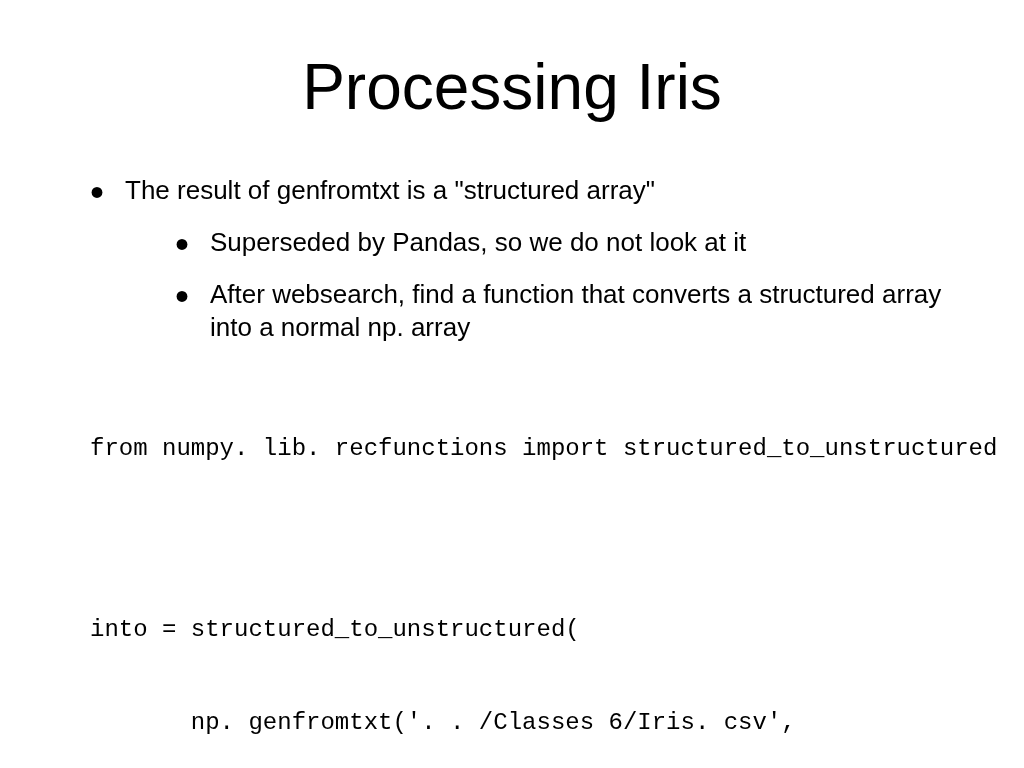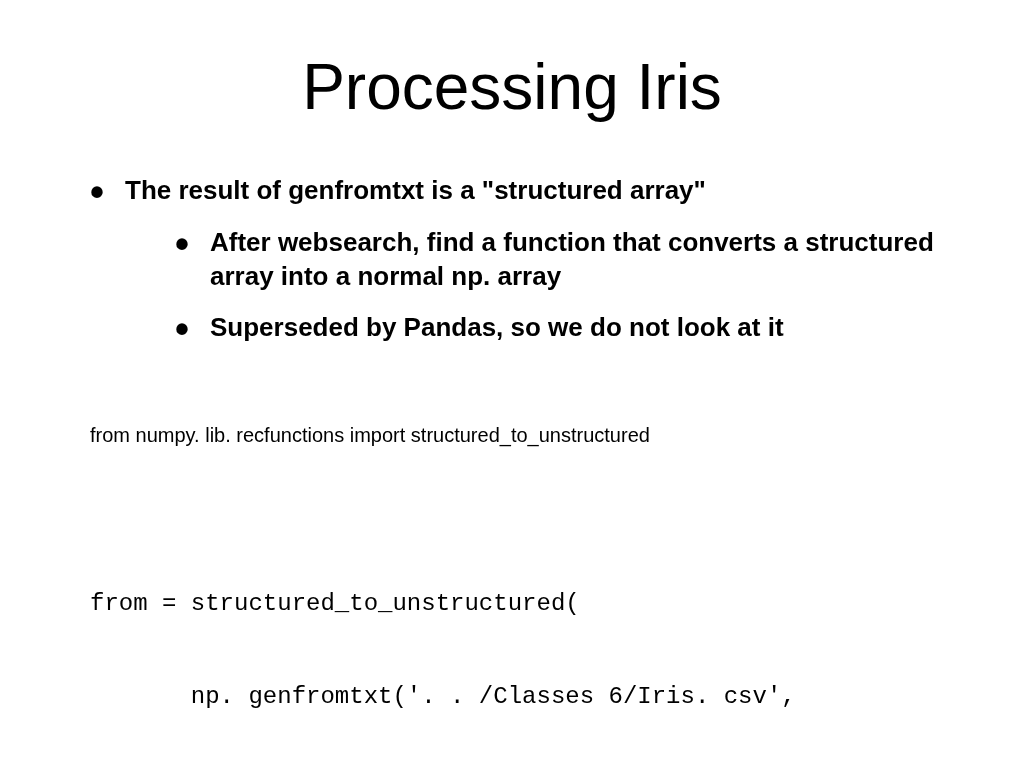--- a/index.html
+++ b/index.html
@@ -30,21 +30,20 @@
     }
     .bullet-list {
       list-style: none;
       padding-left: 40px;
     }
     .bullet-item {
       position: relative;
       padding-left: 35px;
       font-size: 26px;
       line-height: 1.3;
-      font-weight: bold;
     }
     .bullet-item::before {
       content: "•";
       position: absolute;
       left: 0;
       top: -8px;
       font-size: 40px;
     }
     .sub-bullet-list {
       list-style: none;
@@ -59,22 +58,22 @@
       line-height: 1.3;
     }
     .sub-bullet-item::before {
       content: "•";
       position: absolute;
       left: 0;
       top: -8px;
       font-size: 40px;
     }
     .code-block {
-      font-family: Liberation Sans, sans-serif;
-      font-size: 20px;
+      font-family: Liberation Mono, monospace;
+      font-size: 24px;
       white-space: pre;
       line-height: 1.3;
       margin-top: 25px;
       padding-left: 40px;
     }
     .code-line {
       display: block;
     }
     .code-block-2 {
       font-family: "Courier New", Courier, monospace;
@@ -89,35 +88,35 @@
 <body>
 
 <div class="slide">
   <h1 class="title">Processing Iris</h1>
 
   <ul class="bullet-list">
     <li class="bullet-item">
       <span>The result of genfromtxt is a "structured array"</span>
       <ul class="sub-bullet-list">
         <li class="sub-bullet-item">
-          <span>After websearch, find a function that converts a structured array into a normal np. array</span>
+          <span>Superseded by Pandas, so we do not look at it</span>
         </li>
         <li class="sub-bullet-item">
-          <span>Superseded by Pandas, so we do not look at it</span>
+          <span>After websearch, find a function that converts a structured array into a normal np. array</span>
         </li>
       </ul>
     </li>
   </ul>
 
   <div class="code-block">
     <span class="code-line">from numpy. lib. recfunctions import structured_to_unstructured</span>
   </div>
 
   <div class="code-block-2">
-    <span class="code-line">from = structured_to_unstructured(</span>
+    <span class="code-line">into = structured_to_unstructured(</span>
     <span class="code-line">       np. genfromtxt('. . /Classes 6/Iris. csv',</span>
     
     
     
     
     
     
   </div>
 </div>
 

